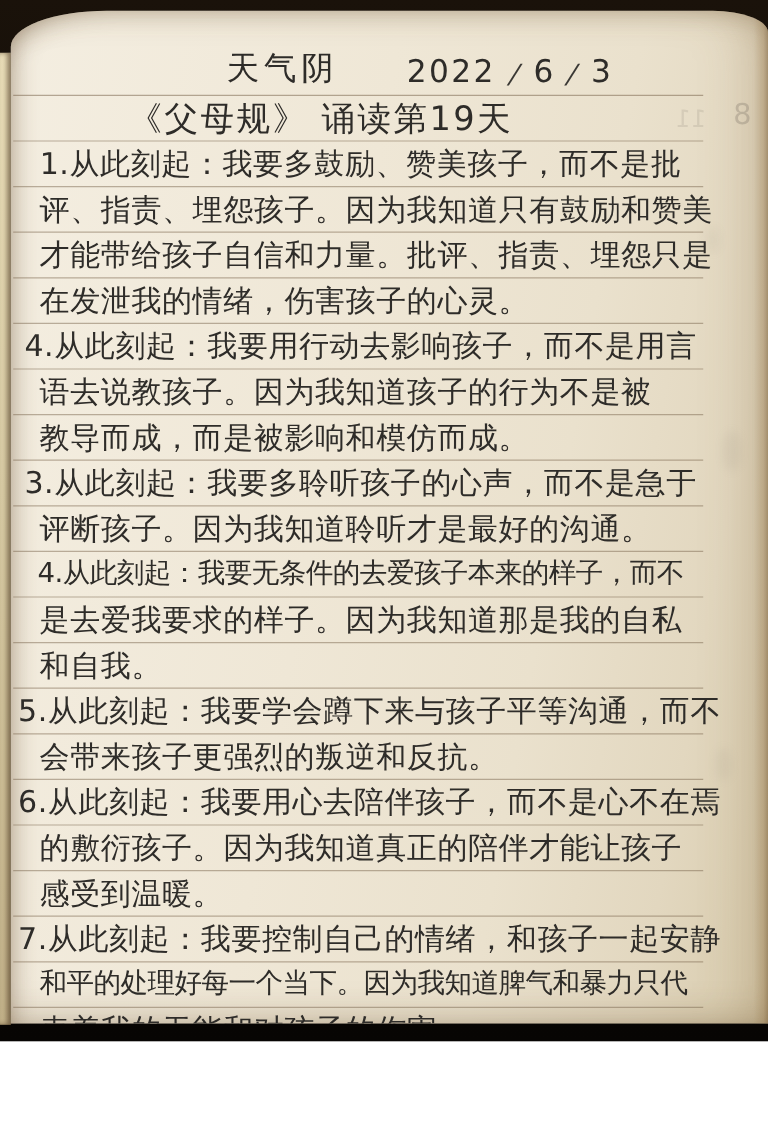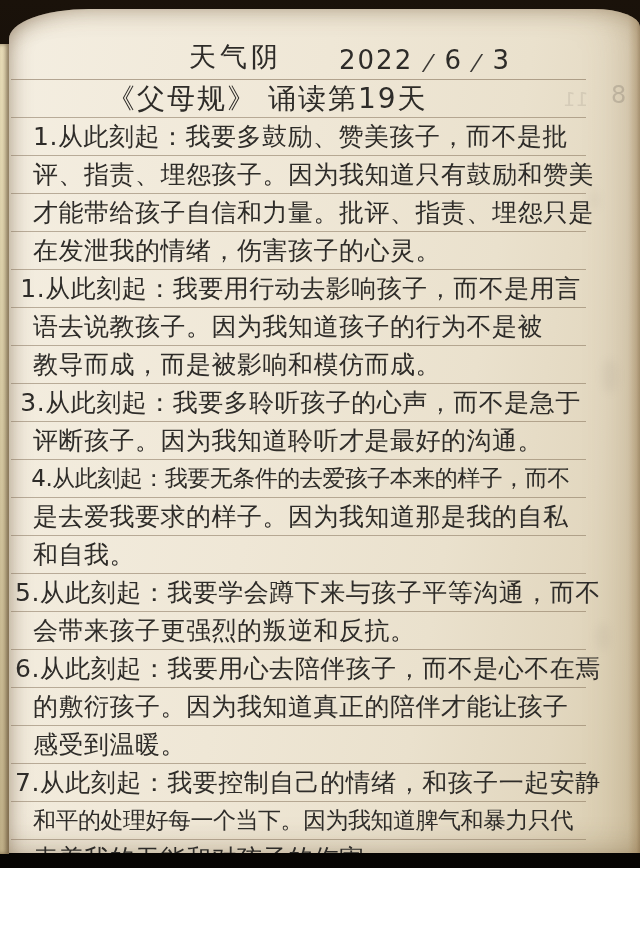--- a/index.html
+++ b/index.html
@@ -94,21 +94,21 @@
         </span>
       </div>
 
       <div class="lines" id="lines">
         <div class="row title-row">《父母规》 诵读第19天</div>
 
       <div class="row first">1.从此刻起：我要多鼓励、赞美孩子，而不是批</div>
           <div class="row cont">评、指责、埋怨孩子。因为我知道只有鼓励和赞美</div>
           <div class="row cont">才能带给孩子自信和力量。批评、指责、埋怨只是</div>
           <div class="row cont">在发泄我的情绪，伤害孩子的心灵。</div>
-          <div class="row first">1.从此刻起：我要用行动去影响孩子，而不是用言</div>
+          <div class="row first">4.从此刻起：我要用行动去影响孩子，而不是用言</div>
           <div class="row cont">语去说教孩子。因为我知道孩子的行为不是被</div>
           <div class="row cont">教导而成，而是被影响和模仿而成。</div>
           <div class="row first">3.从此刻起：我要多聆听孩子的心声，而不是急于</div>
           <div class="row cont">评断孩子。因为我知道聆听才是最好的沟通。</div>
           <div class="row first tight">4.从此刻起：我要无条件的去爱孩子本来的样子，而不</div>
           <div class="row cont">是去爱我要求的样子。因为我知道那是我的自私</div>
           <div class="row cont">和自我。</div>
           <div class="row first">5.从此刻起：我要学会蹲下来与孩子平等沟通，而不</div>
           <div class="row cont">会带来孩子更强烈的叛逆和反抗。</div>
           <div class="row first">6.从此刻起：我要用心去陪伴孩子，而不是心不在焉</div>

